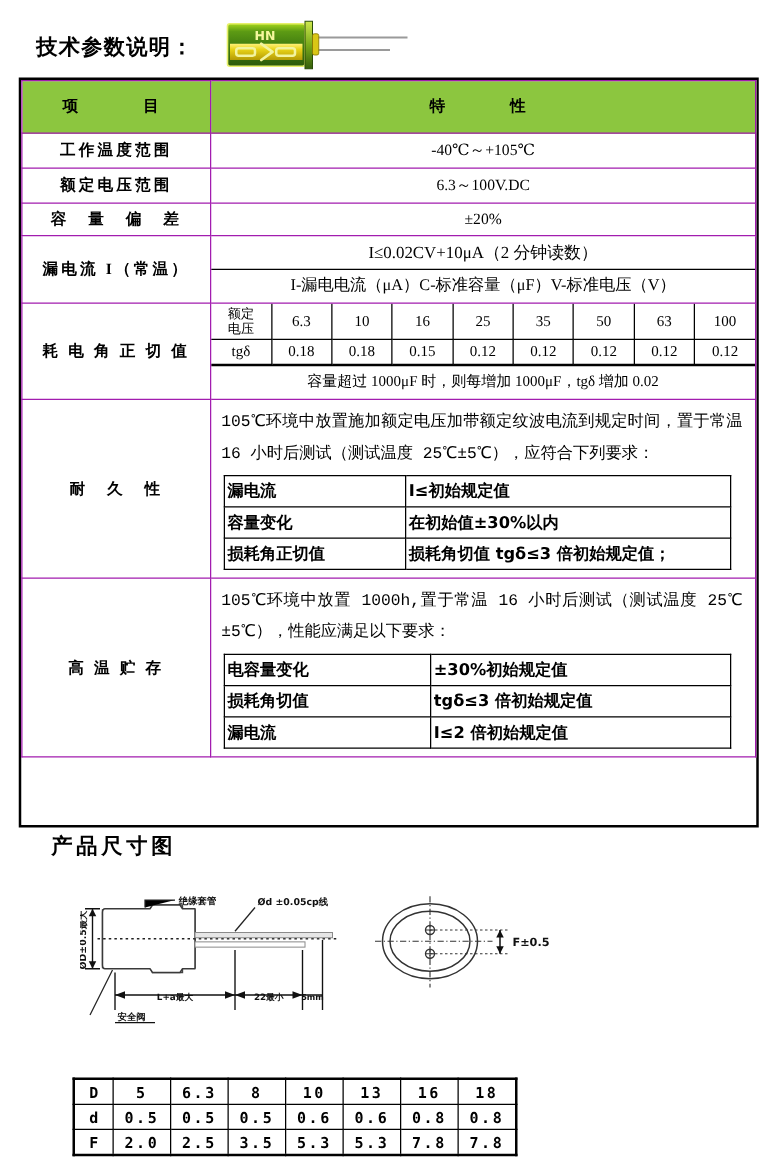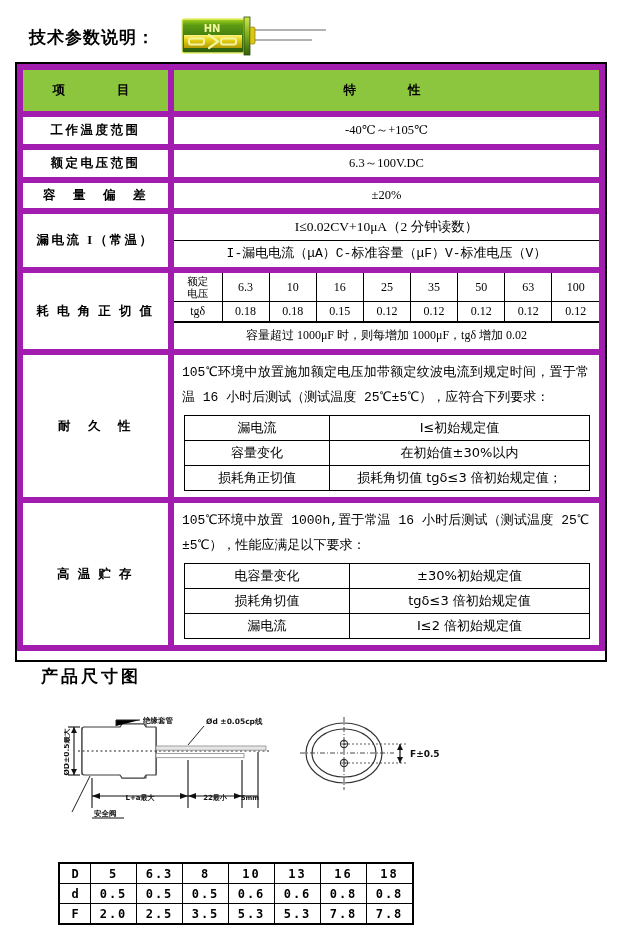--- a/index.html
+++ b/index.html
@@ -31,21 +31,21 @@
     border:1px solid #000;
     box-sizing:border-box;
     table-layout:fixed;
     background:#fff;
   }
   .spec-outer{
     position:absolute;left:15px;top:62px;width:592px;height:600px;
     border:2px solid #000;box-sizing:border-box;
   }
   table.spec td{
-    border:6px solid #a21caf;
+    border:1px solid #a21caf;
     padding:0;
     vertical-align:middle;
     font-size:12.5px;
   }
   .lbl{
     width:151px;
     text-align:center;
     font-weight:bold;
     font-size:14.5px;
     letter-spacing:2.5px;
@@ -72,21 +72,21 @@
   .nopad{padding:0 !important;}
 
   
   .leak-top{
     text-align:center;font-size:13.5px;padding:4px 0 !important;
     font-family:"Liberation Serif","DejaVu Serif",serif;
     border-bottom:1px solid #000;
   }
   .leak-bot{
     text-align:center;font-size:13px;padding:3px 0 5px !important;
-    font-family:Liberation Mono, monospace;
+    font-family:Liberation Serif, serif;
   }
 
   
   table.tgd{
     width:100%;border-collapse:collapse;table-layout:fixed;
     font-family:"Liberation Serif","DejaVu Serif",serif;
   }
   table.tgd td{
     border:1px solid #000;text-align:center;font-size:12px;
     padding:2px 0;
@@ -111,24 +111,24 @@
     padding:5px 10px 2px 8px;
     font-family:Liberation Mono, monospace;
     text-align:justify;
   }
   table.sub{
     border-collapse:collapse;table-layout:fixed;
     margin:3px 0 6px 10px;
   }
   table.sub td{
     border:1px solid #000;
-    text-align:center;
     font-size:13px;
     padding:3px 2px;
     font-family:"DejaVu Sans","Liberation Sans",sans-serif;
+    font-weight:bold;
   }
   .sub-c1{width:140px;}
   .sub-c2{width:255px;}
   .sub2-c1{width:160px;}
   .sub2-c2{width:235px;}
 
   
   .sect2{
     position:absolute;left:41px;top:665px;
     font-size:17px;font-weight:bold;letter-spacing:3px;

